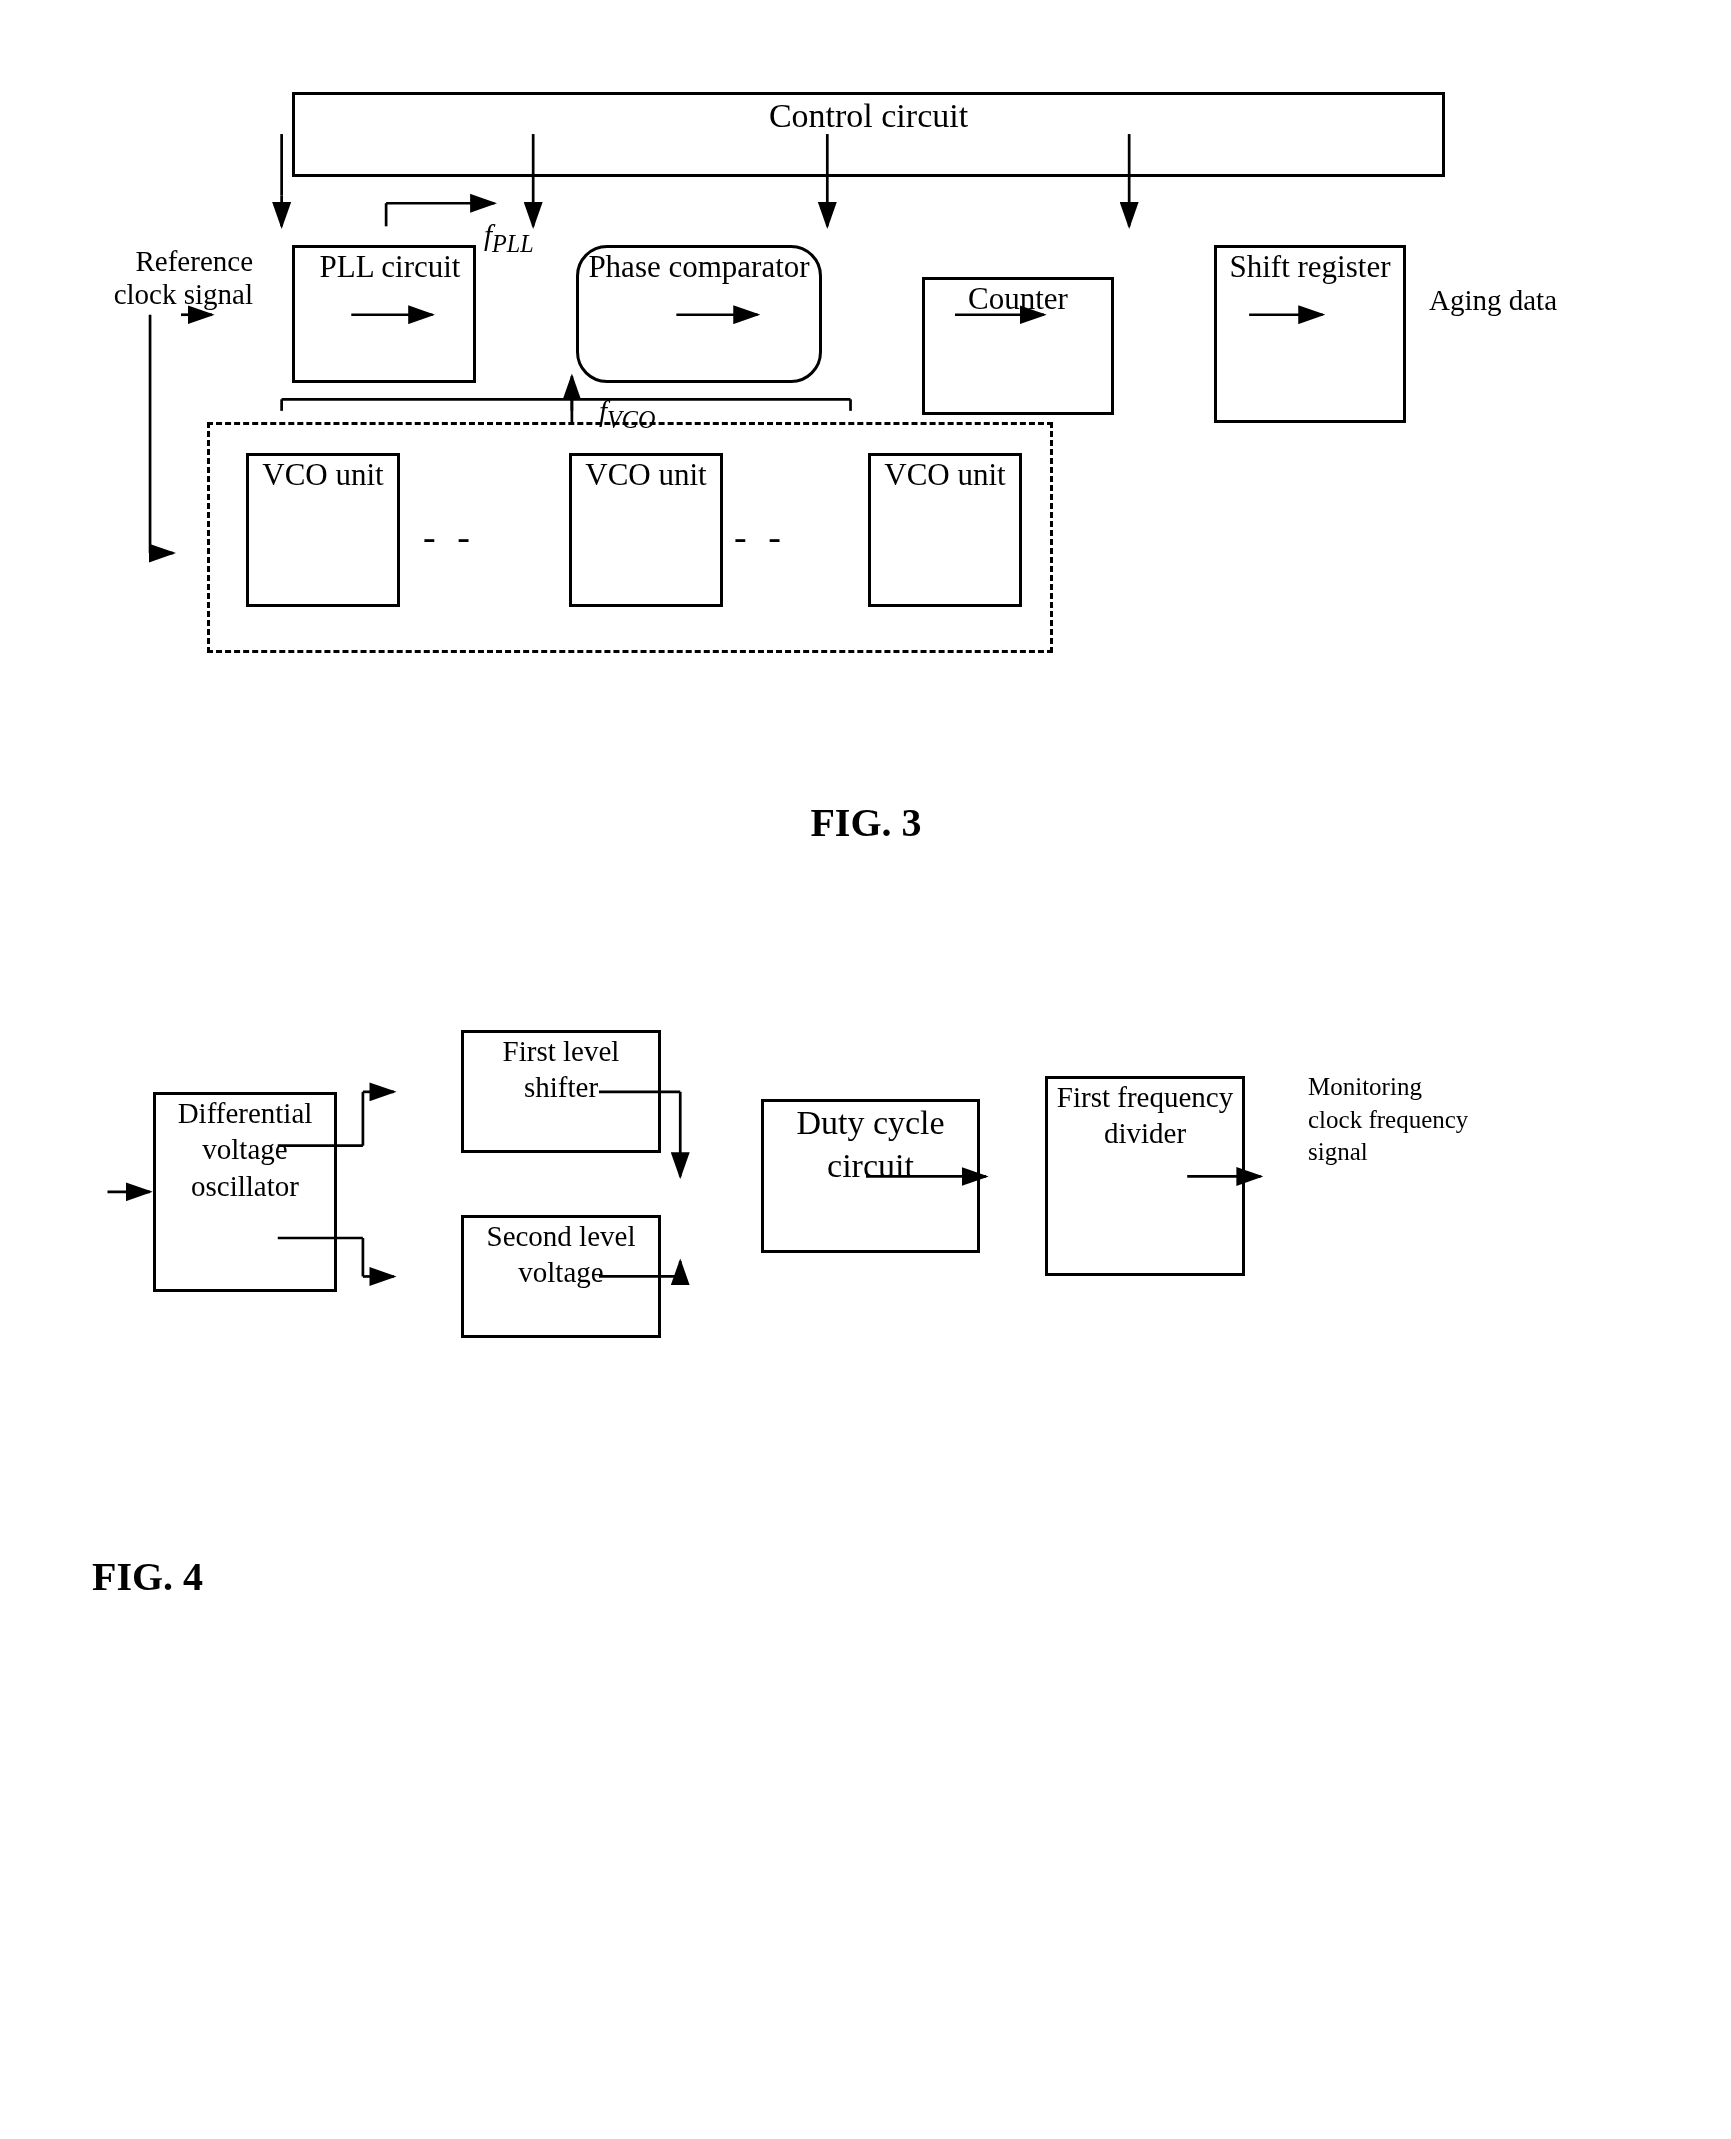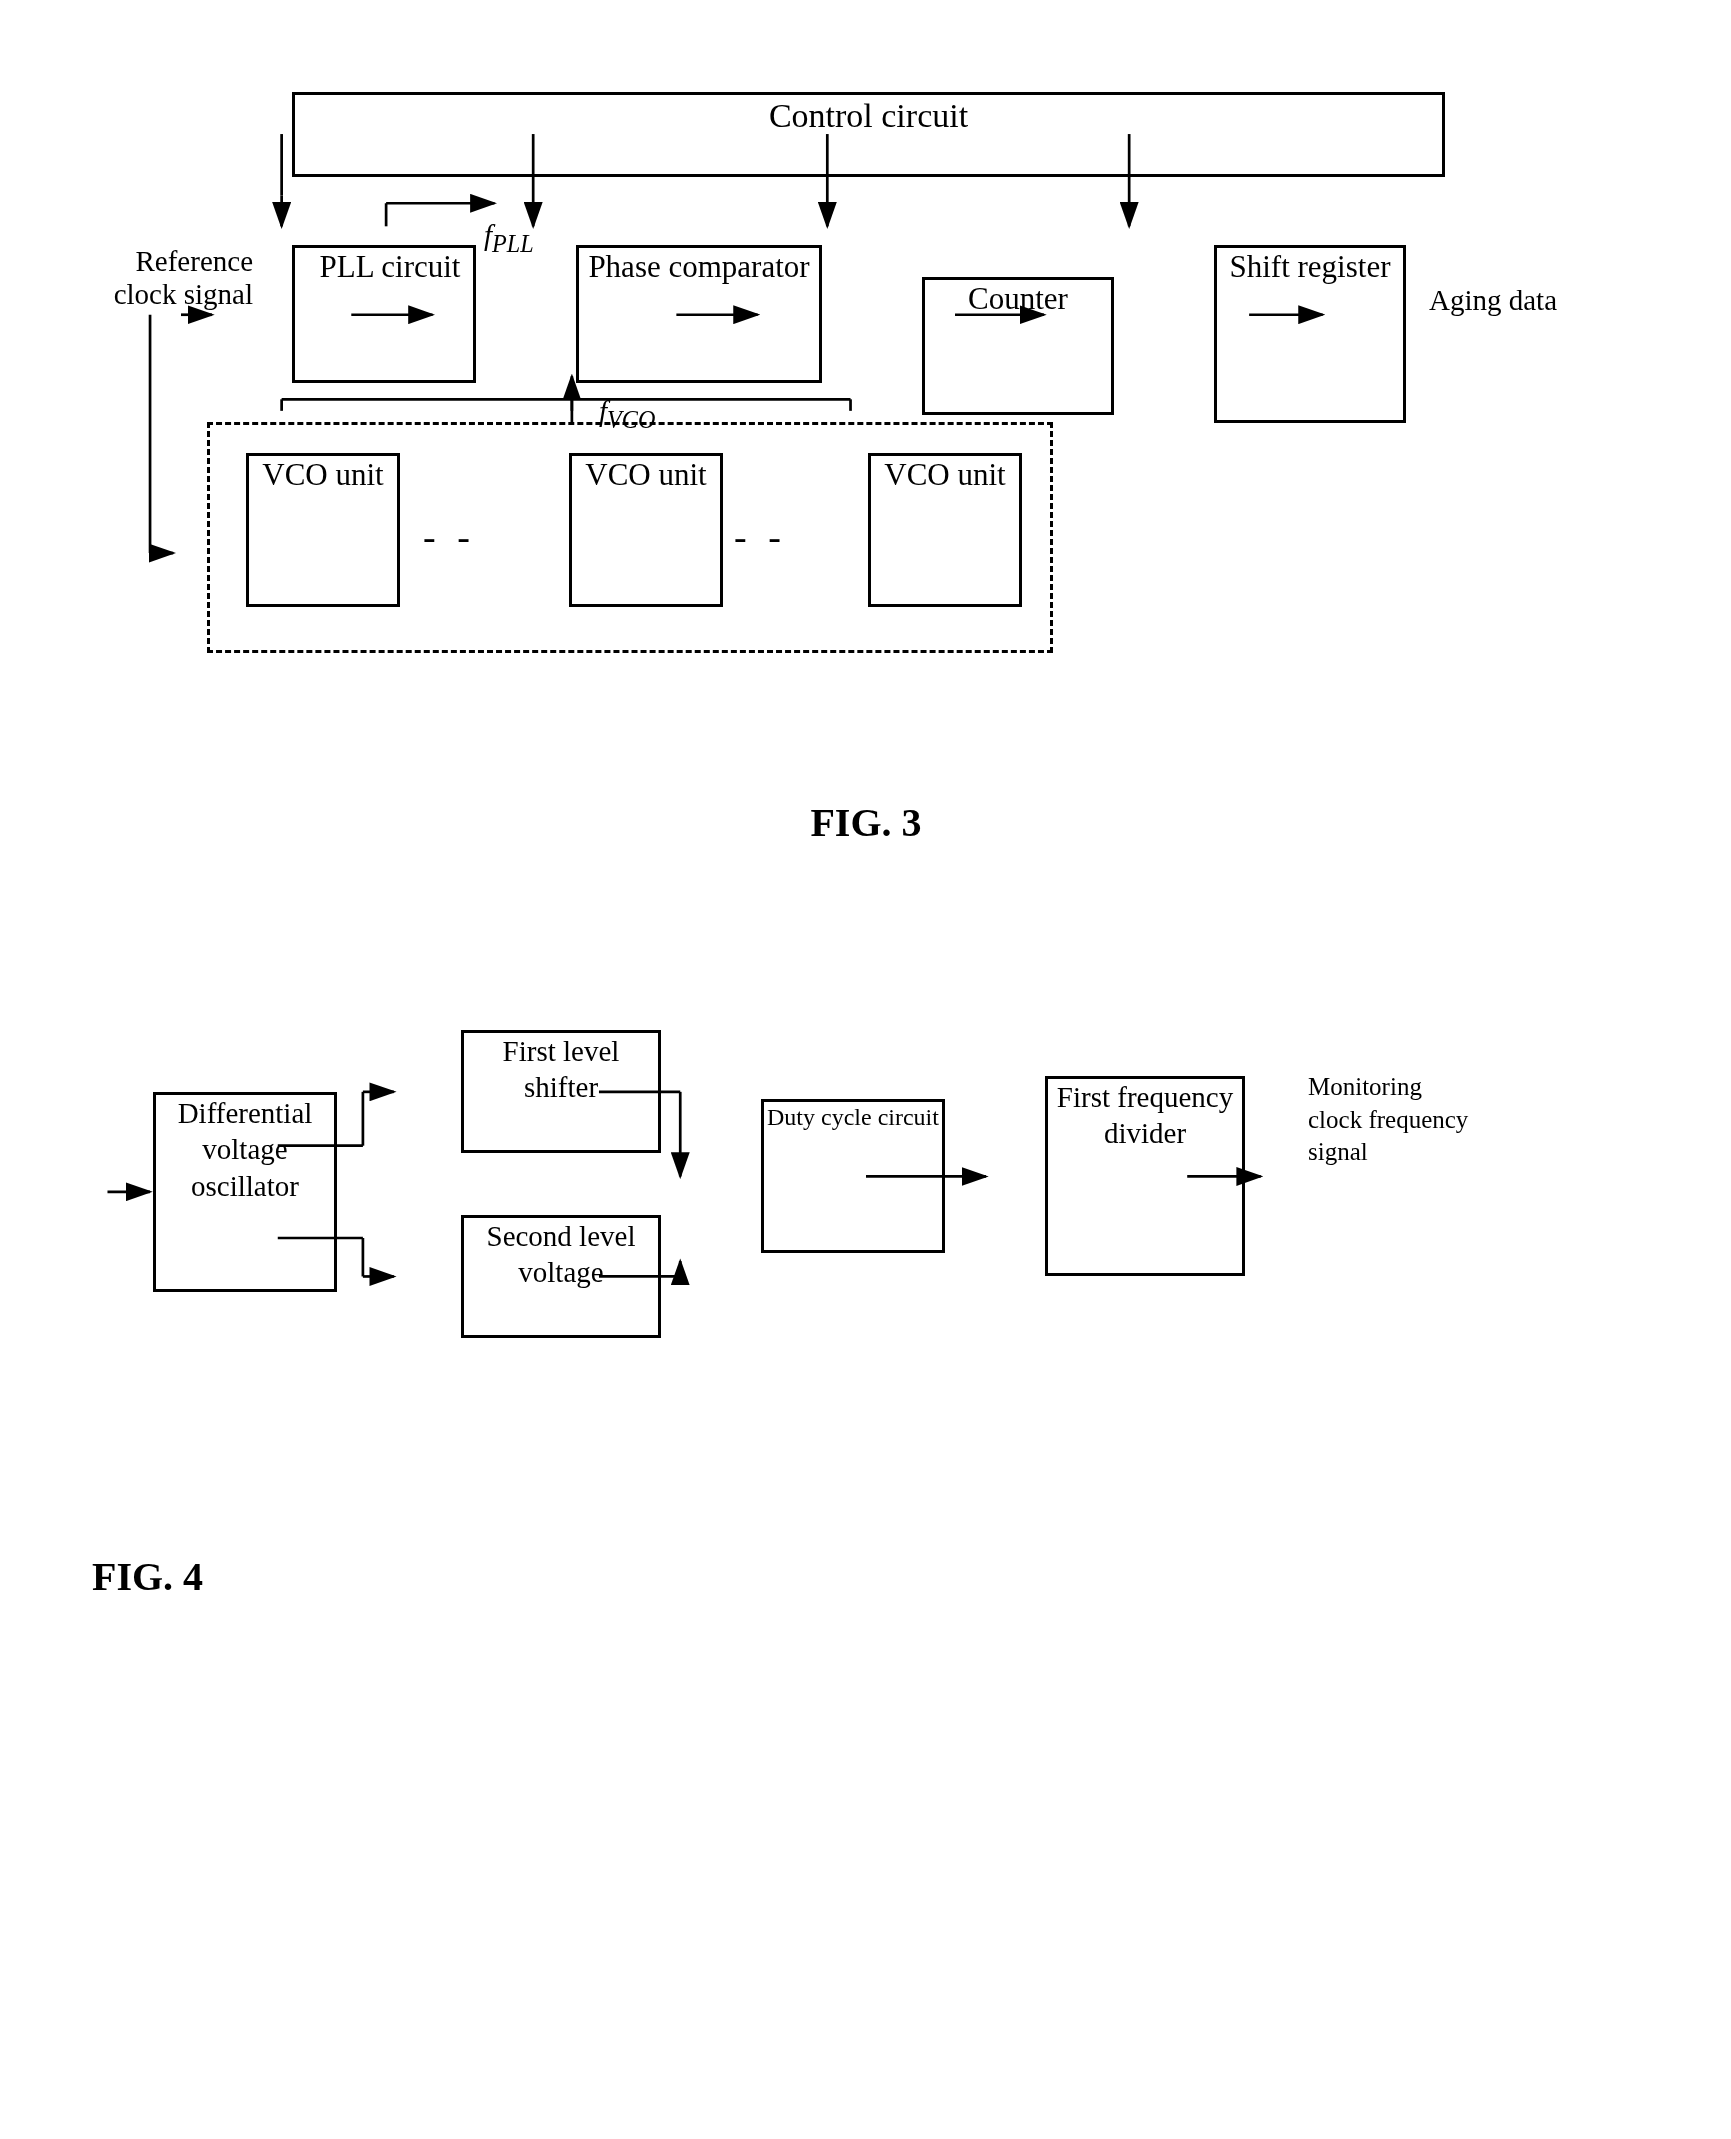--- a/index.html
+++ b/index.html
@@ -99,20 +99,21 @@
       top: 184px; left: 200px;
       width: 184px; height: 138px;
       font-size: 31px;
       padding-left: 12px;
     }
 
     .phase-comp-block {
       top: 184px; left: 484px;
       width: 246px; height: 138px;
       font-size: 31px;
+      border-radius: 31px;
     }
 
     .counter-block {
       top: 184px; left: 830px;
       width: 192px; height: 138px;
       font-size: 31px;
       margin-top: 32px;
     }
 
     .shift-reg-block {
@@ -158,22 +159,22 @@
     }
 
     .second-ls-block {
       top: 277px; left: 369px;
       width: 200px; height: 123px;
       font-size: 29px;
     }
 
     .duty-cycle-block {
       top: 161px; left: 669px;
-      width: 184px; height: 154px;
-      font-size: 24px;
+      width: 219px; height: 154px;
+      font-size: 34px;
     }
 
     .first-freq-div-block {
       top: 138px; left: 953px;
       width: 200px; height: 200px;
       font-size: 29px;
     }
 
   </style>
 </head>

